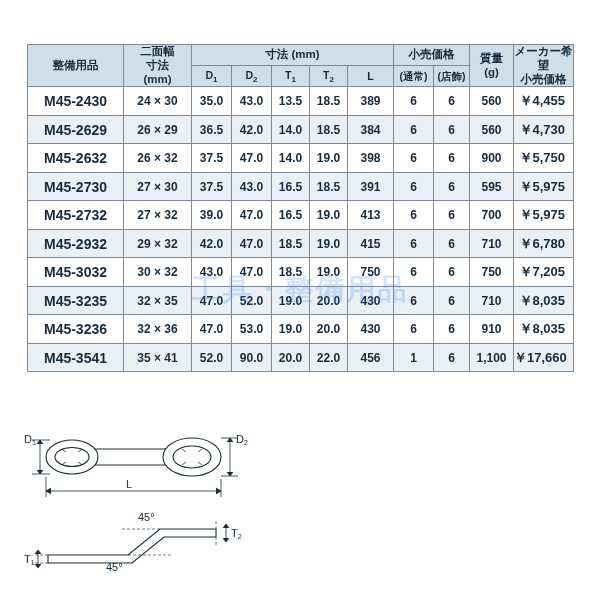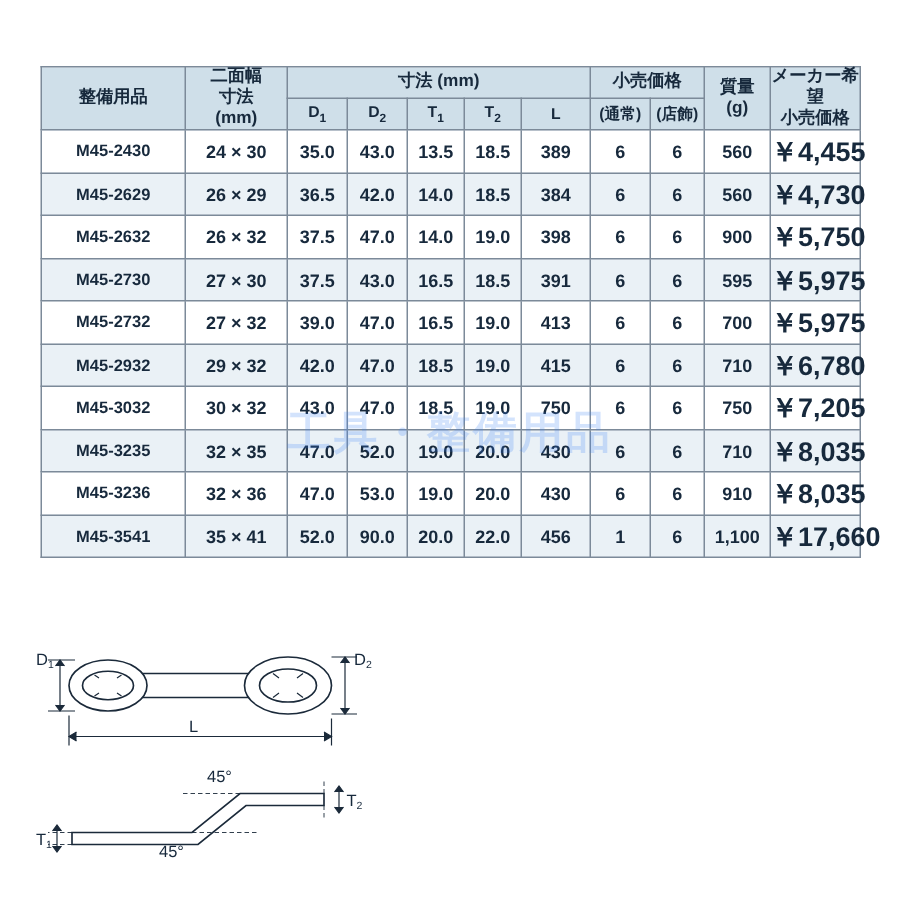--- a/index.html
+++ b/index.html
@@ -44,22 +44,22 @@
     line-height: 1.2;
     font-weight: bold;
   }
   thead th.sub {
     font-size: 10.5px;
     height: 20px;
   }
   tbody tr.odd td { background: #ffffff; }
   tbody tr.even td { background: #eaf1f6; margin-left: 21px; }
   tbody td { height: 27.5px; font-size: 12px; }
-  tbody td.code { font-size: 11px; }
-  tbody td.price { font-size: 18px; text-align: right; padding-right: 8px; }
+  tbody td.code { font-size: 14px; }
+  tbody td.price { font-size: 13px; text-align: right; padding-right: 8px; }
   .sub-el { font-size: 8px; vertical-align: sub; }
 
   
   col.c-code  { width: 96px; }
   col.c-width { width: 68px; }
   col.c-d1    { width: 40px; }
   col.c-d2    { width: 40px; }
   col.c-t1    { width: 38px; }
   col.c-t2    { width: 38px; }
   col.c-l     { width: 46px; }

